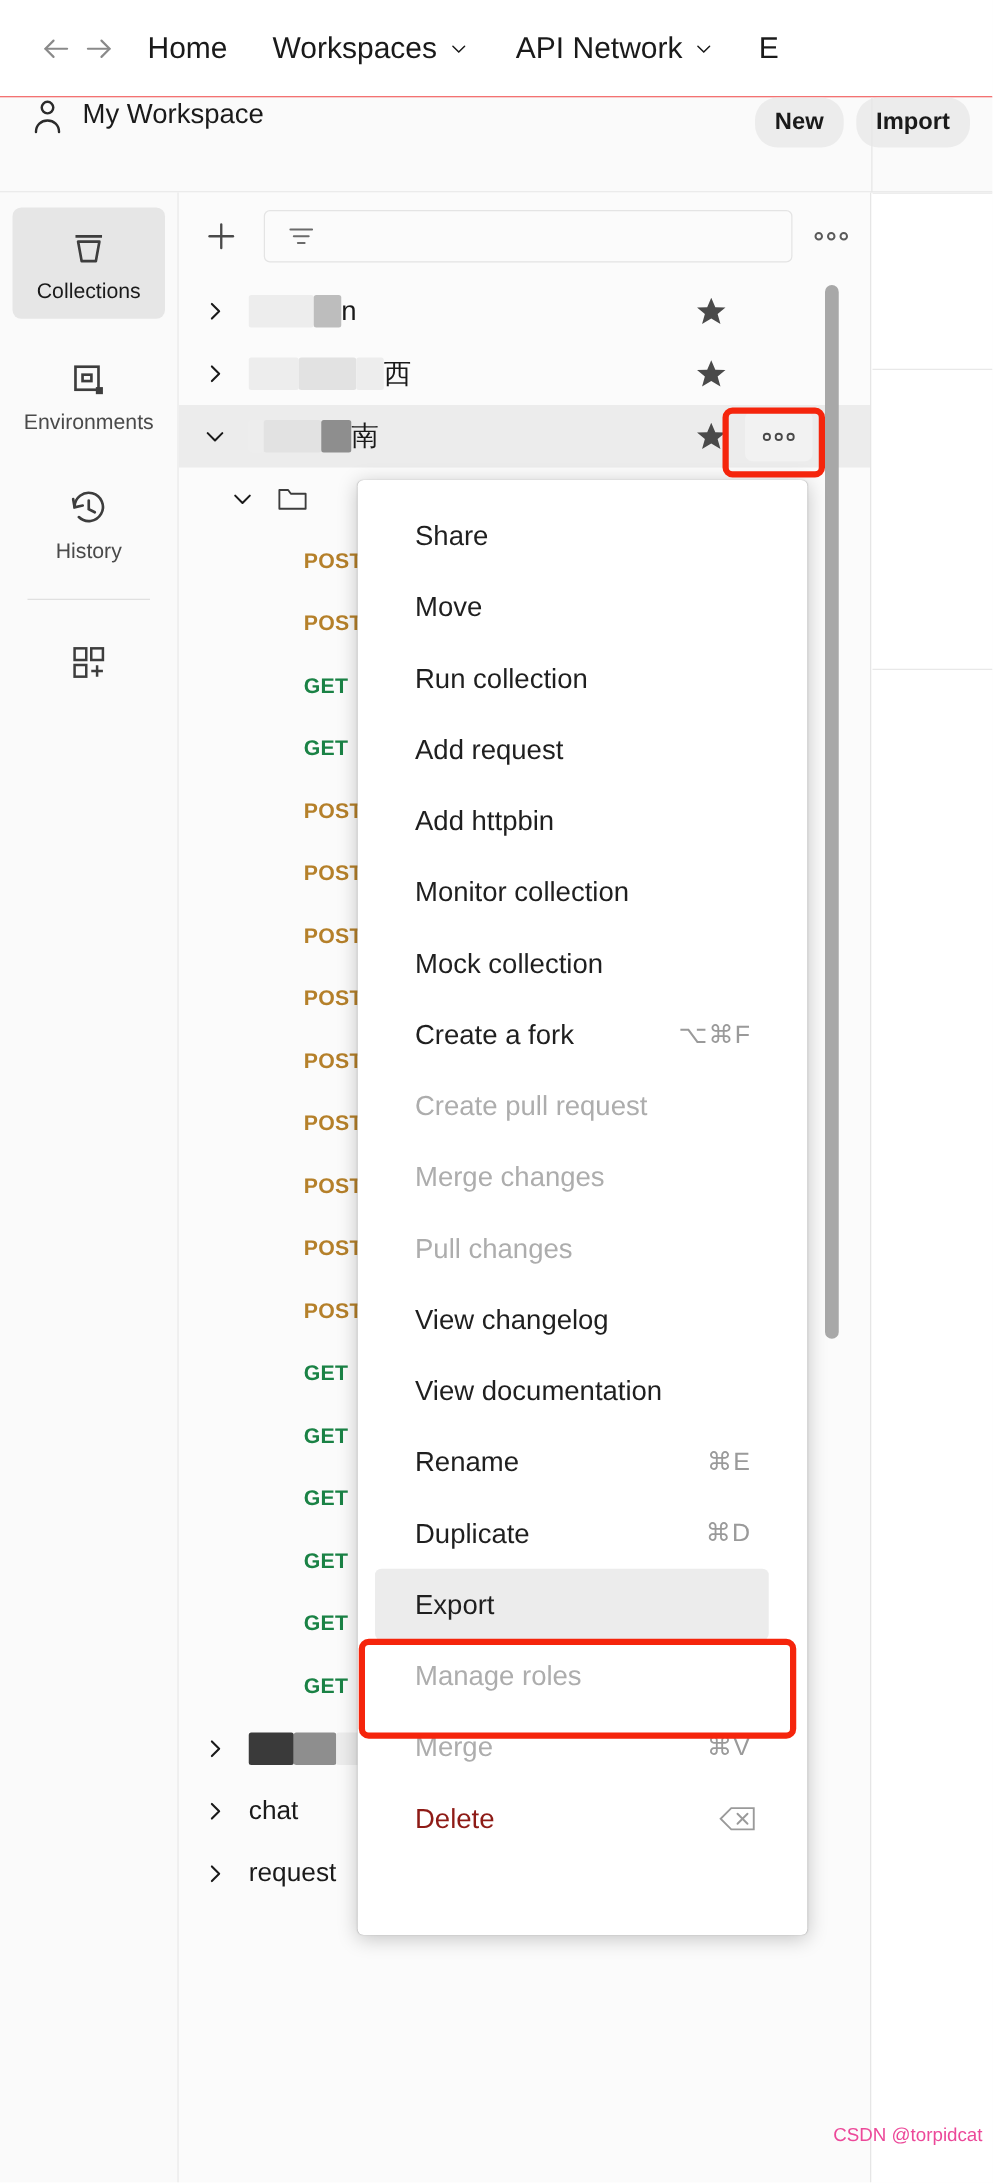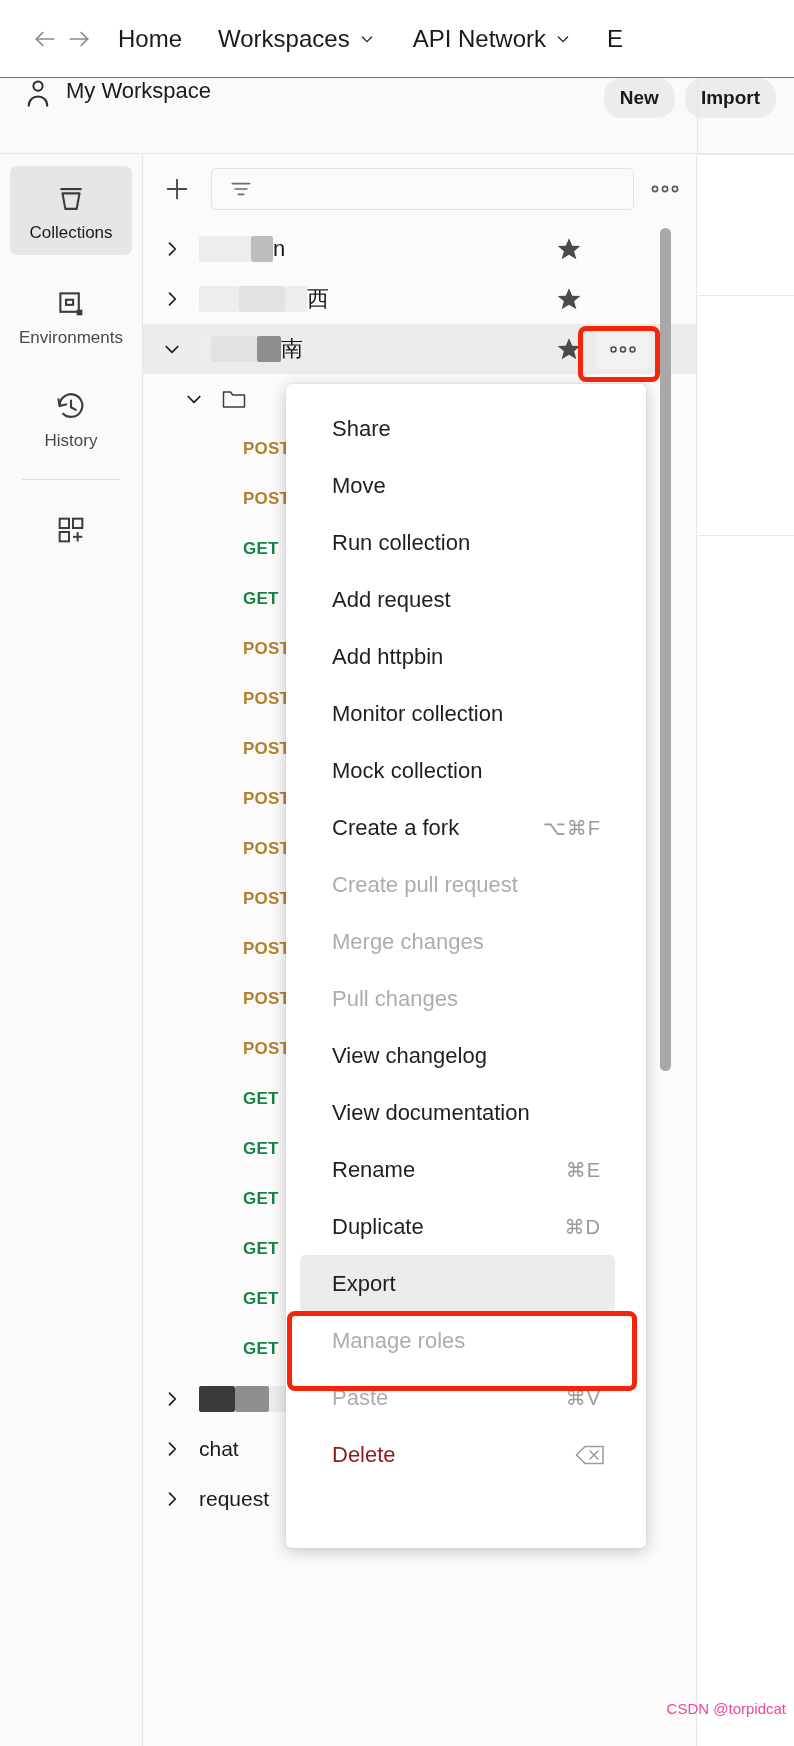--- a/index.html
+++ b/index.html
@@ -564,21 +564,21 @@
         <span>Duplicate</span>
         <span class="mi-short">⌘D</span>
       </div>
       <div class="mi highlight">
         <span>Export</span>
       </div>
       <div class="mi disabled">
         <span>Manage roles</span>
       </div>
       <div class="mi disabled">
-        <span>Paste</span>
+        <span>Merge</span>
         <span class="mi-short">⌘V</span>
       </div>
       <div class="mi danger">
         <span>Delete</span>
         <span class="mi-bsicon">
           <svg viewBox="0 0 30 22" fill="none" stroke="currentColor" stroke-width="1.5" stroke-linecap="round">
             <path d="M10 2.5h18v17H10L1.5 11z"></path>
             <line x1="15" y1="7" x2="23" y2="15"></line>
             <line x1="23" y1="7" x2="15" y2="15"></line>
           </svg>

